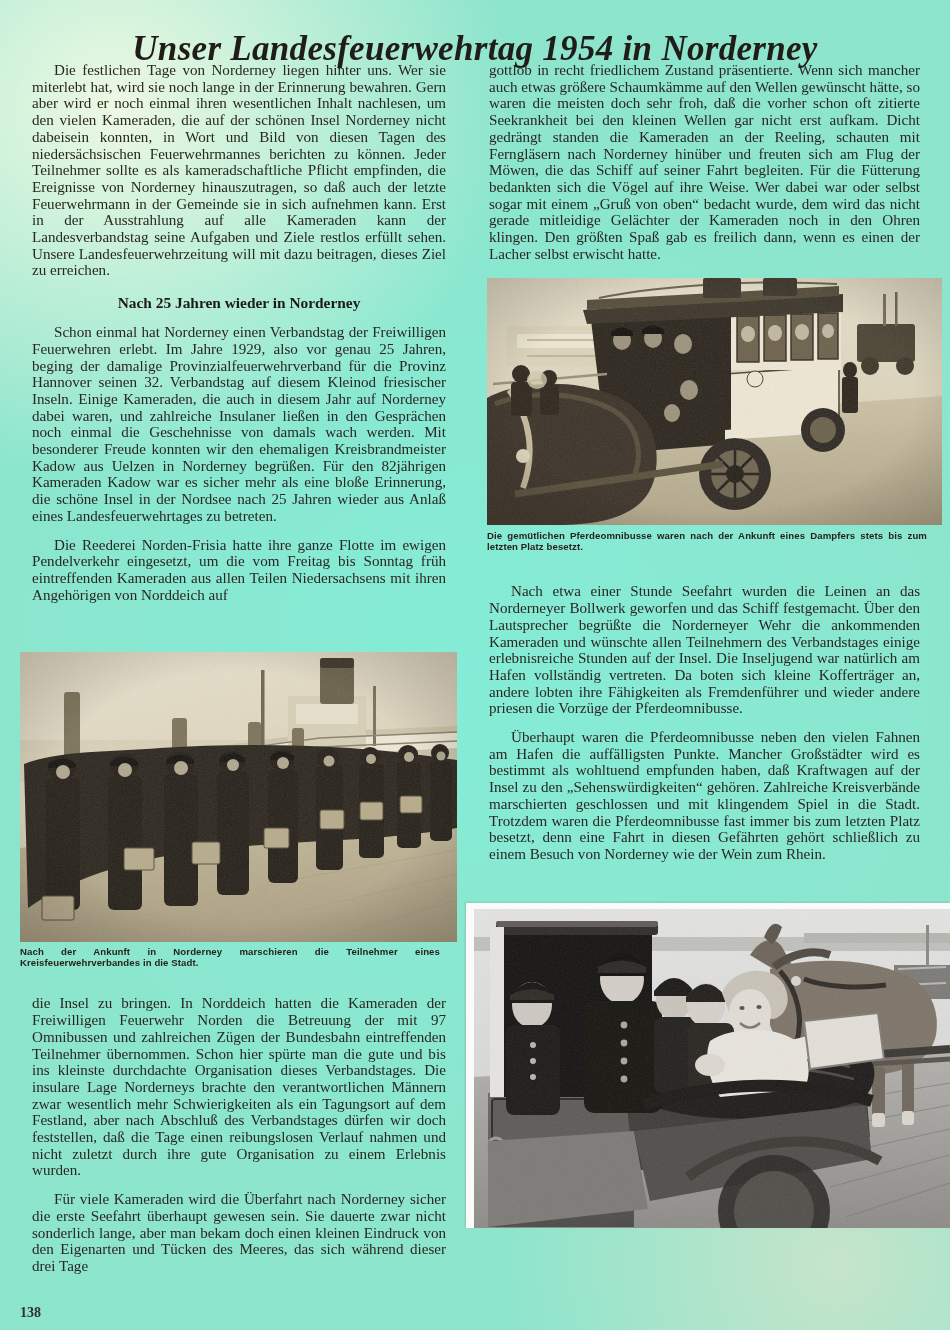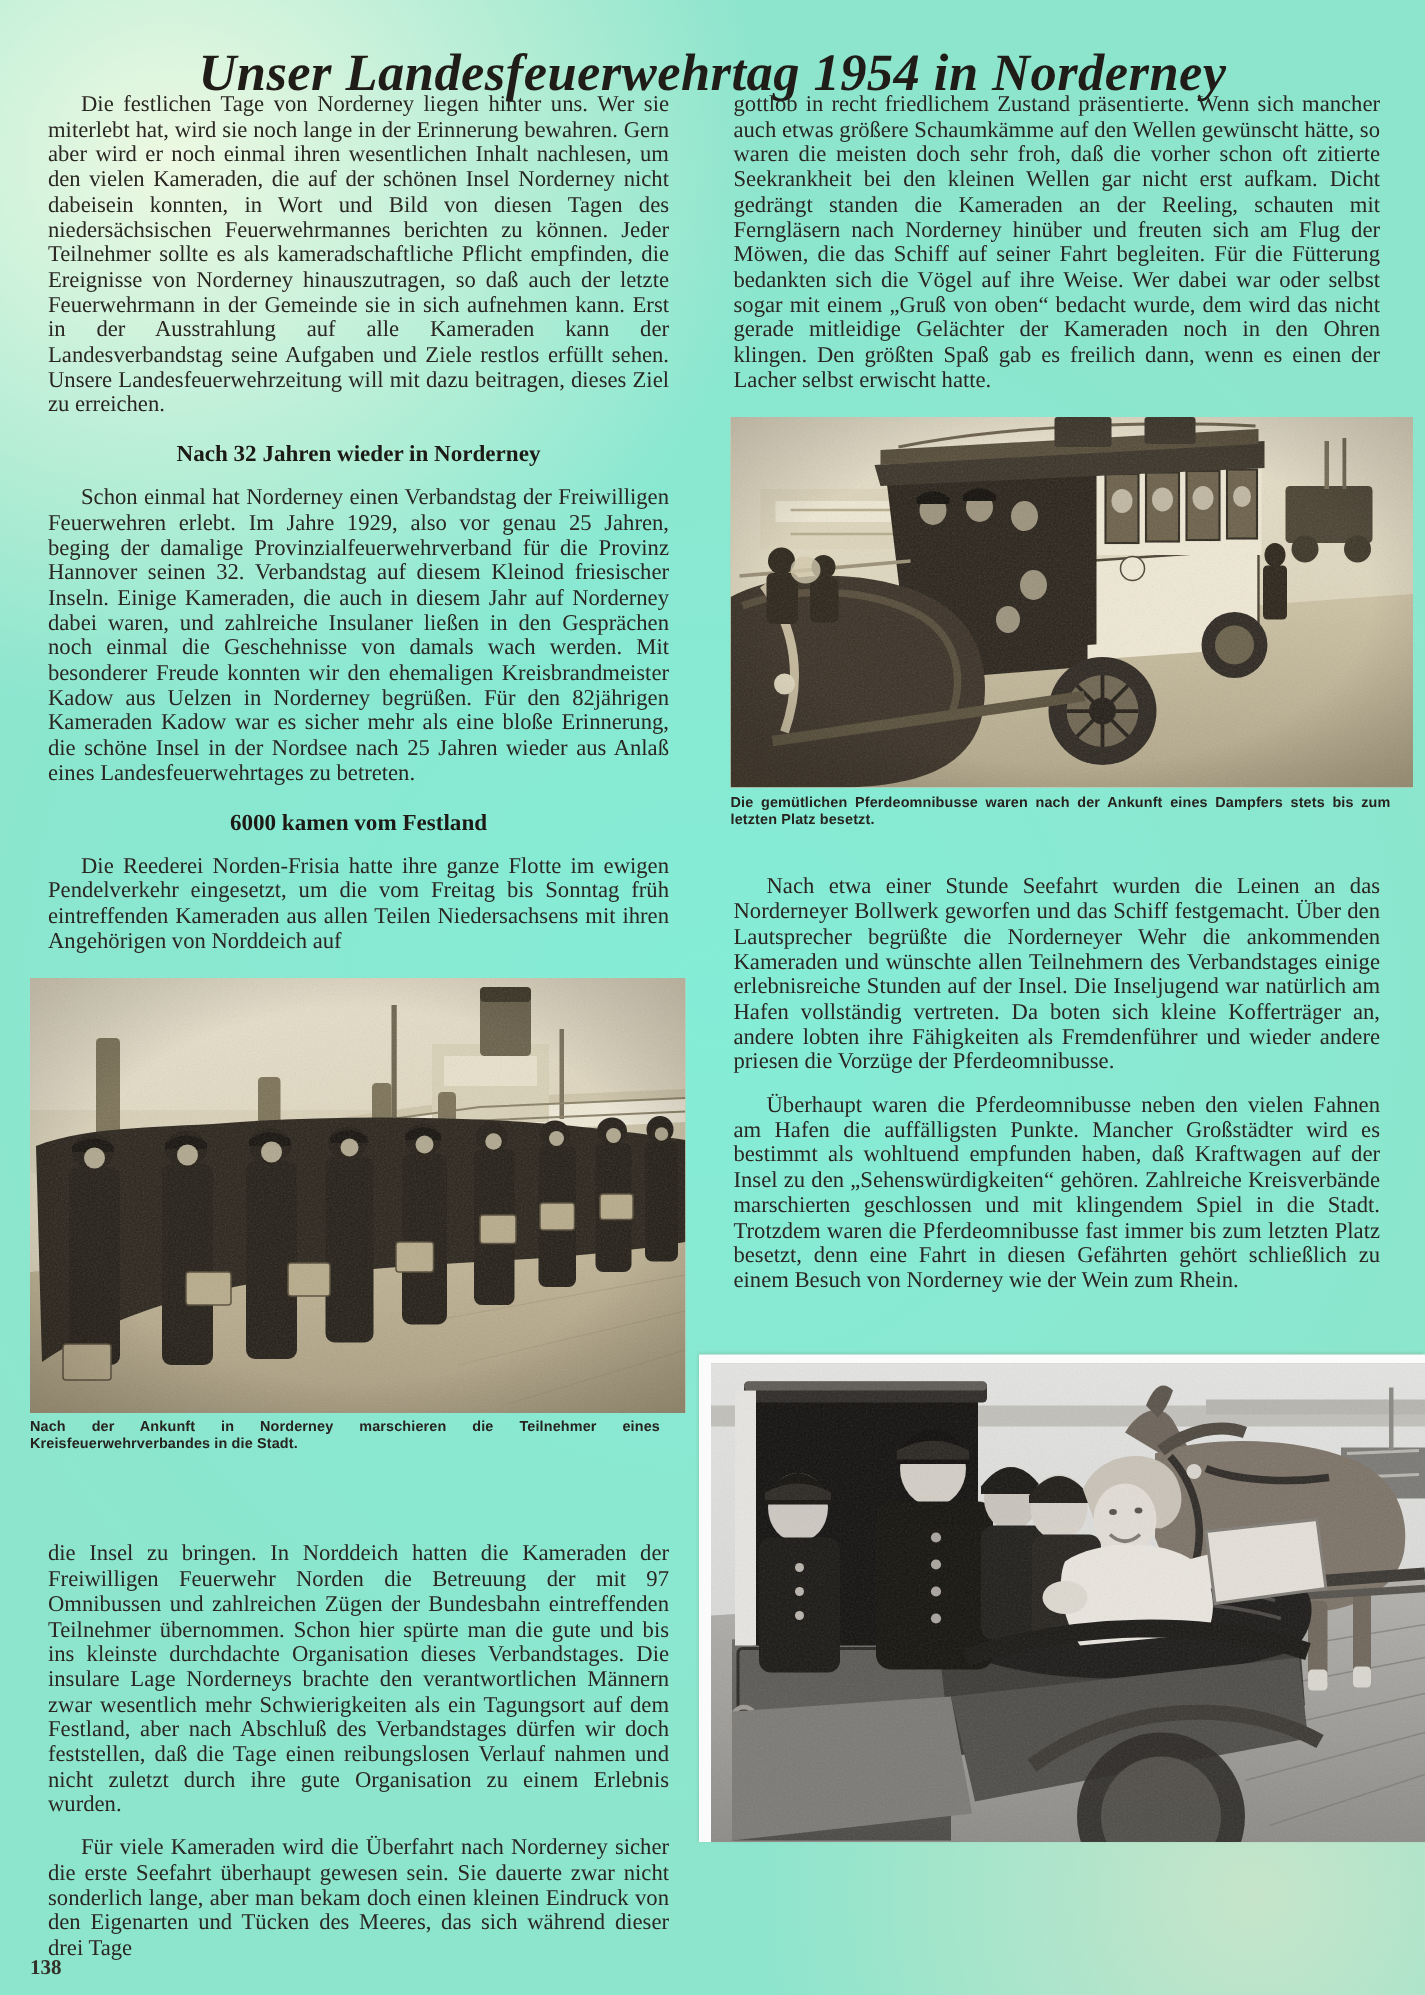--- a/index.html
+++ b/index.html
@@ -157,25 +157,24 @@
 <div class="page">
   <div class="paper-tint"></div>
 
   <div class="content">
 
     <h1 class="headline">Unser Landesfeuerwehrtag 1954 in Norderney</h1>
 
     <div class="col col-left">
       <p class="para">Die festlichen Tage von Norderney liegen hinter uns. Wer sie miterlebt hat, wird sie noch lange in der Erinnerung bewahren. Gern aber wird er noch einmal ihren wesentlichen Inhalt nachlesen, um den vielen Kameraden, die auf der schönen Insel Norderney nicht dabeisein konnten, in Wort und Bild von diesen Tagen des niedersächsischen Feuerwehrmannes berichten zu können. Jeder Teilnehmer sollte es als kameradschaftliche Pflicht empfinden, die Ereignisse von Norderney hinauszutragen, so daß auch der letzte Feuerwehrmann in der Gemeinde sie in sich aufnehmen kann. Erst in der Ausstrahlung auf alle Kameraden kann der Landesverbandstag seine Aufgaben und Ziele restlos erfüllt sehen. Unsere Landesfeuerwehrzeitung will mit dazu beitragen, dieses Ziel zu erreichen.</p>
 
-      <h2 class="subhead">Nach 32 Jahren wieder in Norderney</h2>
+      <h2 class="subhead">Nach 25 Jahren wieder in Norderney</h2>
 
       <p class="para">Schon einmal hat Norderney einen Verbandstag der Freiwilligen Feuerwehren erlebt. Im Jahre 1929, also vor genau 25 Jahren, beging der damalige Provinzialfeuerwehrverband für die Provinz Hannover seinen 32. Verbandstag auf diesem Kleinod friesischer Inseln. Einige Kameraden, die auch in diesem Jahr auf Norderney dabei waren, und zahlreiche Insulaner ließen in den Gesprächen noch einmal die Geschehnisse von damals wach werden. Mit besonderer Freude konnten wir den ehemaligen Kreisbrandmeister Kadow aus Uelzen in Norderney begrüßen. Für den 82jährigen Kameraden Kadow war es sicher mehr als eine bloße Erinnerung, die schöne Insel in der Nordsee nach 25 Jahren wieder aus Anlaß eines Landesfeuerwehrtages zu betreten.</p>
 
-      <h2 class="subhead">6000 kamen vom Festland</h2>
 
       <p class="para">Die Reederei Norden-Frisia hatte ihre ganze Flotte im ewigen Pendelverkehr eingesetzt, um die vom Freitag bis Sonntag früh eintreffenden Kameraden aus allen Teilen Niedersachsens mit ihren Angehörigen von Norddeich auf</p>
 
       <div style="height:368px"></div>
 
       <p class="para noind">die Insel zu bringen. In Norddeich hatten die Kameraden der Freiwilligen Feuerwehr Norden die Betreuung der mit 97 Omnibussen und zahlreichen Zügen der Bundesbahn eintreffenden Teilnehmer übernommen. Schon hier spürte man die gute und bis ins kleinste durchdachte Organisation dieses Verbandstages. Die insulare Lage Norderneys brachte den verantwortlichen Männern zwar wesentlich mehr Schwierigkeiten als ein Tagungsort auf dem Festland, aber nach Abschluß des Verbandstages dürfen wir doch feststellen, daß die Tage einen reibungslosen Verlauf nahmen und nicht zuletzt durch ihre gute Organisation zu einem Erlebnis wurden.</p>
 
 
       <p class="para">Für viele Kameraden wird die Überfahrt nach Norderney sicher die erste Seefahrt überhaupt gewesen sein. Sie dauerte zwar nicht sonderlich lange, aber man bekam doch einen kleinen Eindruck von den Eigenarten und Tücken des Meeres, das sich während dieser drei Tage</p>
     </div>

